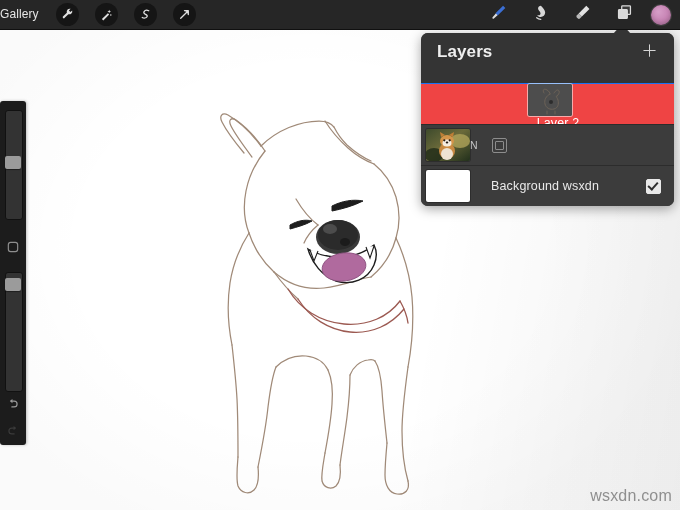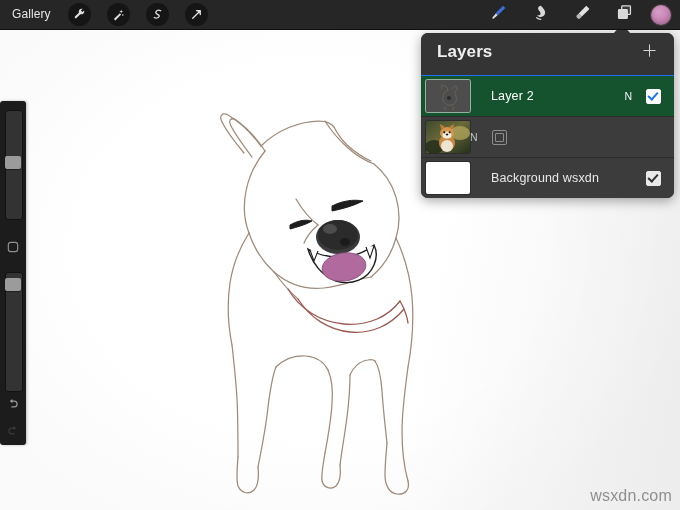--- a/index.html
+++ b/index.html
@@ -44,21 +44,21 @@
     align-items: center;
     z-index: 40;
   }
   .tb-left { display: flex; align-items: center; height: 29px; }
   .tb-spacer { flex: 1 1 auto; }
   .tb-right { display: flex; align-items: center; height: 29px; }
 
   #gallery-button {
     color: #e6e6e6;
     font-size: 12px;
-    padding: 0 9px 0 12px;
+    padding: 0 9px 0 0;
     letter-spacing: 0.1px;
     line-height: 29px;
     white-space: nowrap;
   }
   .round-tool {
     width: 23px; height: 23px;
     border-radius: 50%;
     background: #151515;
     margin: 0 8px;
     display: flex; align-items: center; justify-content: center;
@@ -138,21 +138,21 @@
     left: 613px; top: 24px;
     width: 0; height: 0;
     border-left: 9px solid transparent;
     border-right: 9px solid transparent;
     border-bottom: 10px solid #343434;
     z-index: 36;
   }
   #layers-header {
     height: 38px;
     display: flex; align-items: center;
-    padding: 0 14px 4px 16px;
+    padding: 0 14px 12px 16px;
     background: #343434;
   }
   #layers-title {
     color: #efefef;
     font-size: 17px;
     font-weight: bold;
     letter-spacing: 0.1px;
     flex: 1 1 auto;
   }
   #add-layer-button {
@@ -160,21 +160,21 @@
     display: flex; align-items: center; justify-content: center;
   }
   .layer-row {
     position: relative;
     height: 40px;
     display: flex;
     align-items: center;
     background: #3c3c3c;
     border-top: 1px solid #2c2c2c;
   }
-  .layer-row.is-selected { background: #14532d; border-top-color: #1a73f5; }
+  .layer-row.is-selected { background: #ef4444; border-top-color: #1a73f5; flex-direction: column; }
   .layer-thumb {
     width: 44px; height: 32px;
     margin-left: 5px;
     border-radius: 2px;
     background: #4a4a4a;
     flex: 0 0 auto;
     overflow: hidden;
     position: relative;
     box-shadow: 0 0 0 1px rgba(0,0,0,0.25);
   }

